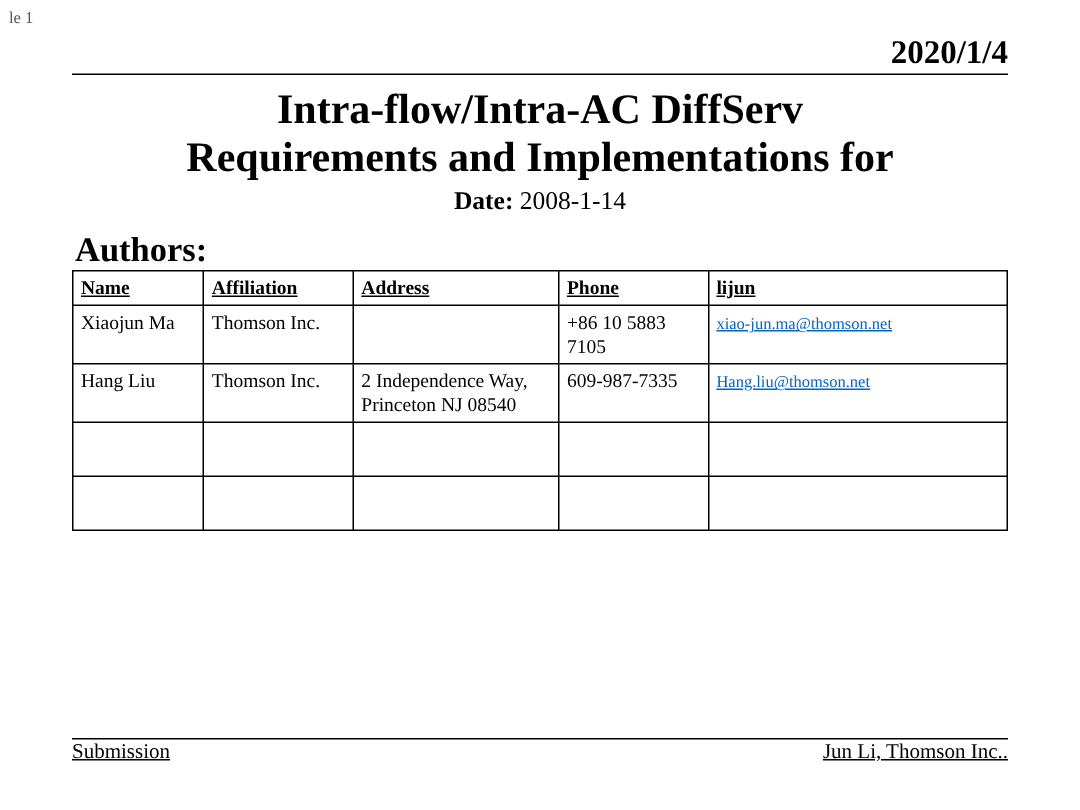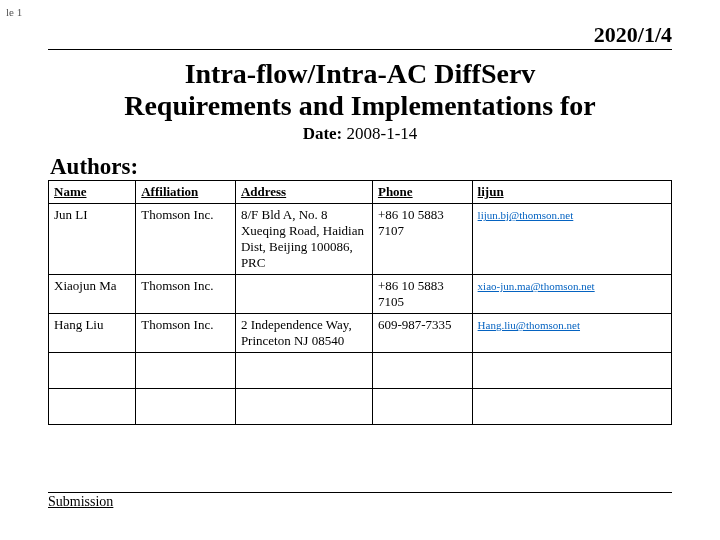--- a/index.html
+++ b/index.html
@@ -127,27 +127,20 @@
       <tr>
         <th>Name</th>
         <th>Affiliation</th>
         <th>Address</th>
         <th>Phone</th>
         <th>lijun</th>
       </tr>
     </thead>
     <tbody>
       <tr>
-        <td>Jun LI</td>
-        <td>Thomson Inc.</td>
-        <td>8/F Bld A, No. 8 Xueqing Road, Haidian Dist, Beijing 100086, PRC</td>
-        <td>+86 10 5883 7107</td>
-        <td><a class="email-link">lijun.bj@thomson.net</a></td>
-      </tr>
-      <tr>
         <td>Xiaojun Ma</td>
         <td>Thomson Inc.</td>
         <td></td>
         <td>+86 10 5883 7105</td>
         <td><a class="email-link">xiao-jun.ma@thomson.net</a></td>
       </tr>
       <tr>
         <td>Hang Liu</td>
         <td>Thomson Inc.</td>
         <td>2 Independence Way, Princeton NJ 08540</td>
@@ -167,13 +160,14 @@
         <td></td>
         <td></td>
         <td></td>
       </tr>
     </tbody>
   </table>
 </div>
 
 <div class="footer">
   <span>Submission</span>
+  <span>Jun Li, Thomson Inc..</span>
 </div>
 
 </body></html>

